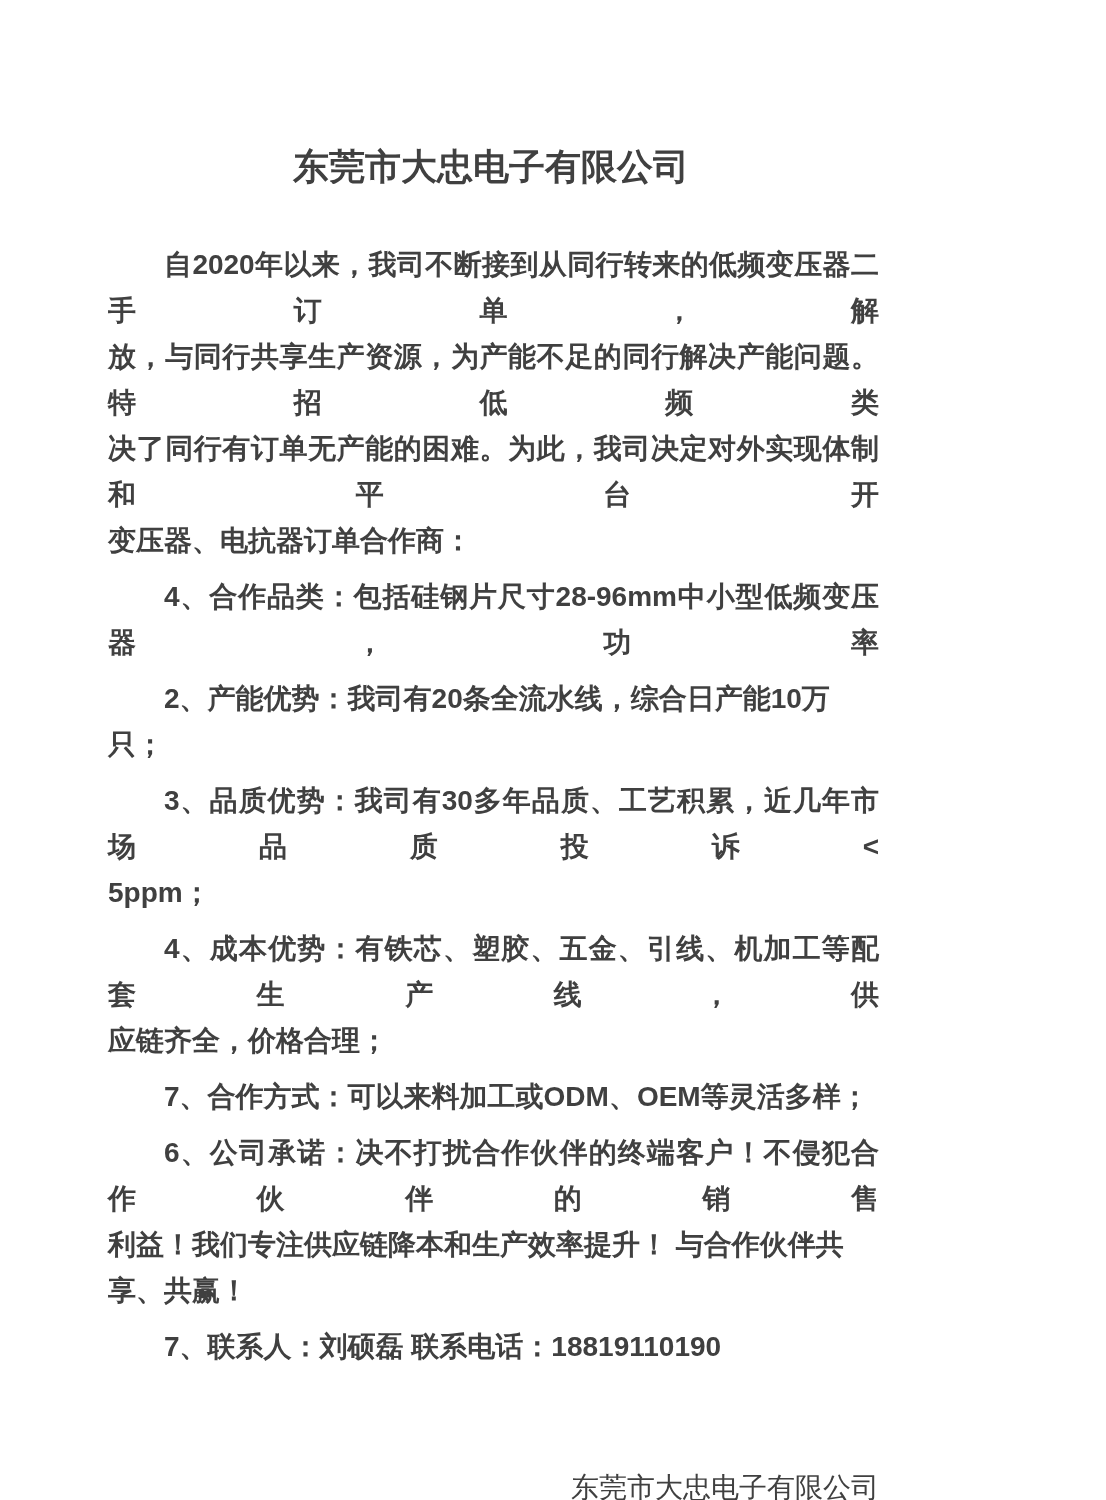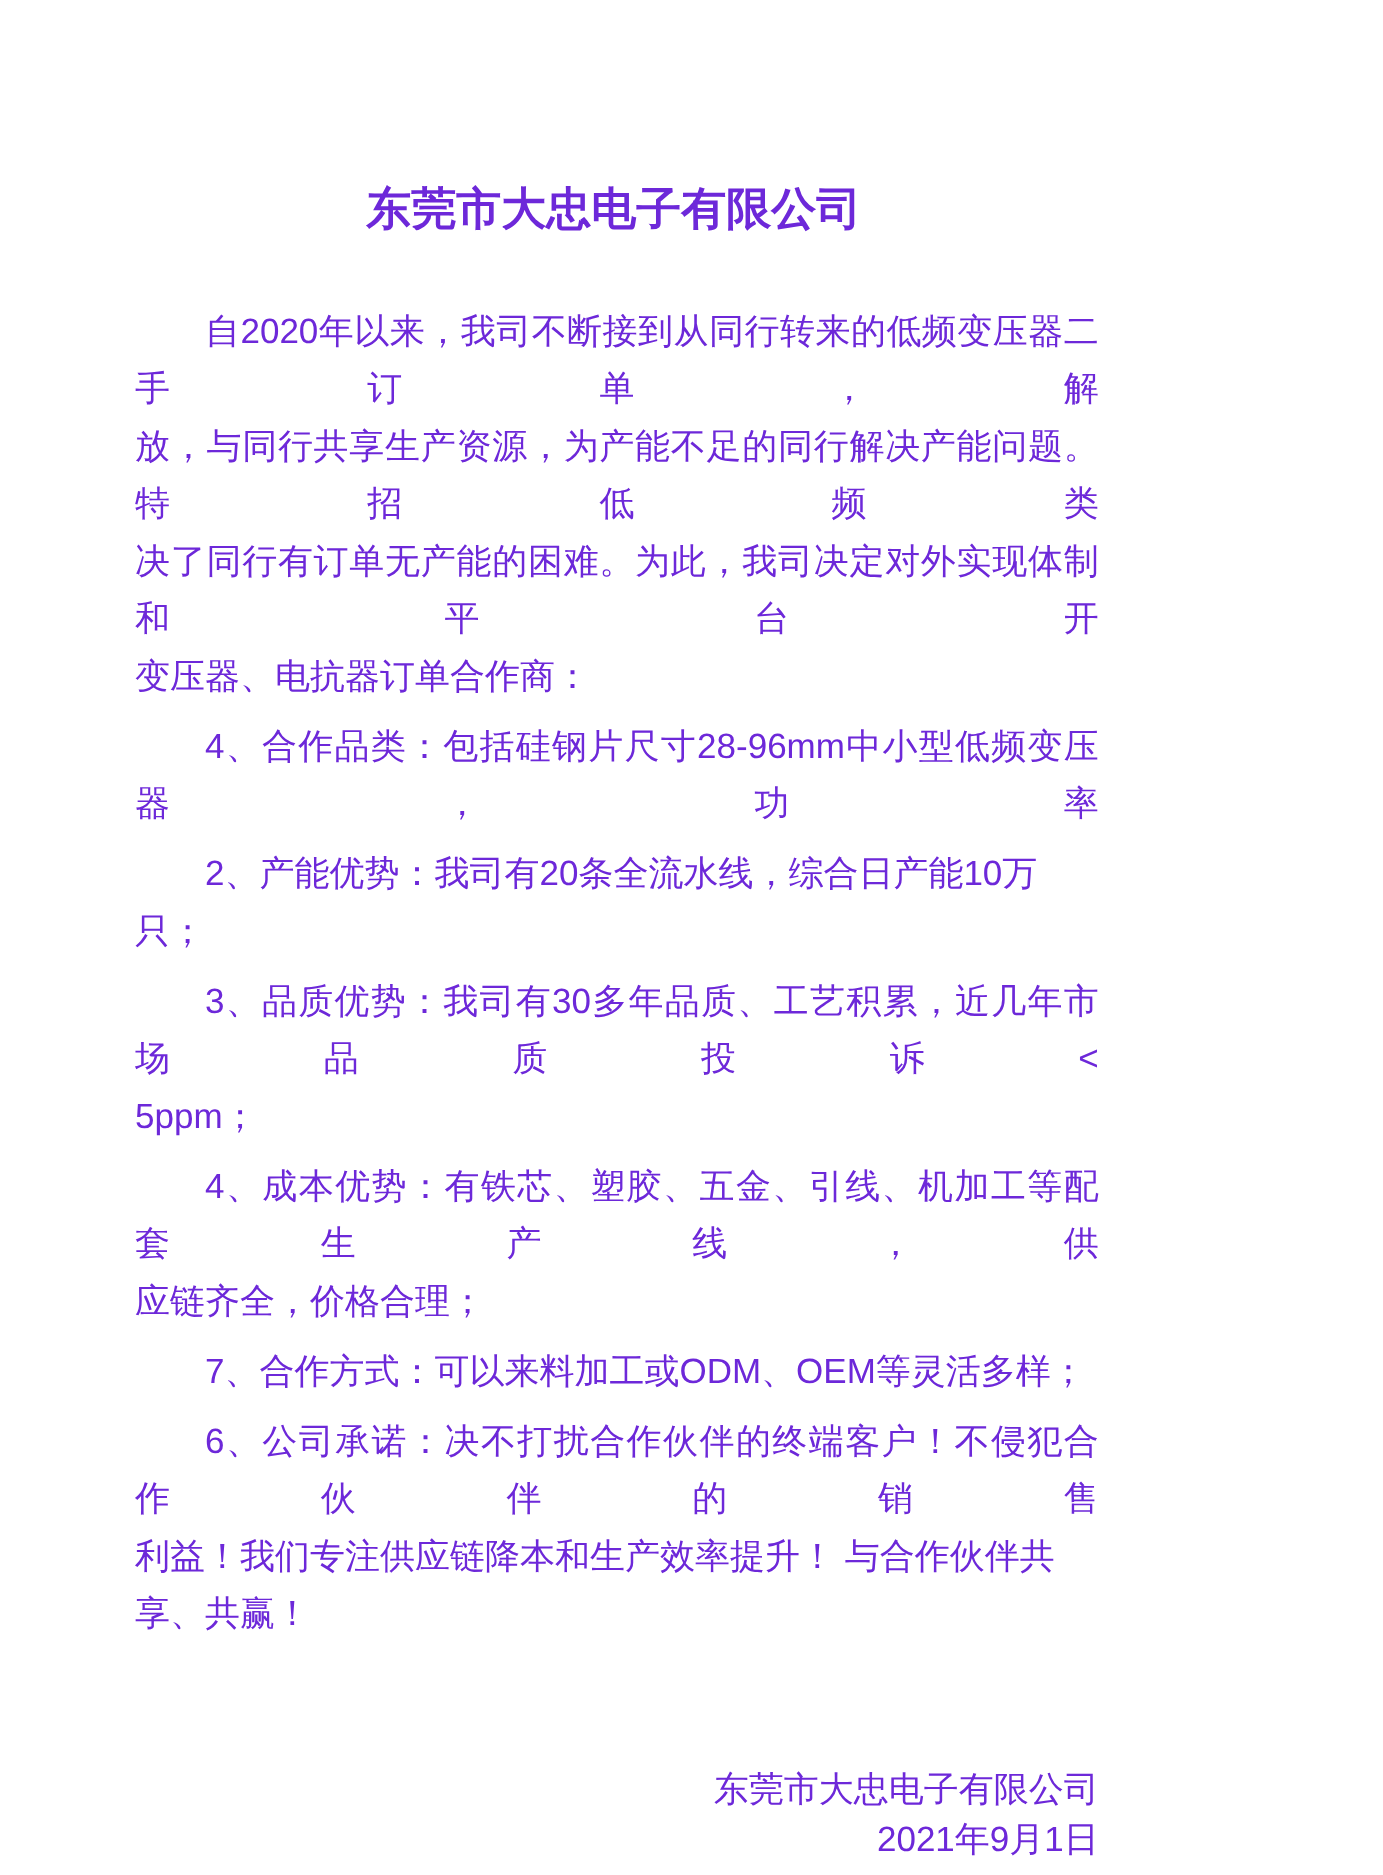--- a/index.html
+++ b/index.html
@@ -8,35 +8,35 @@
     height: 1500px;
     background: #ffffff;
     font-family: "Liberation Sans", sans-serif;
   }
   .page {
     position: relative;
     width: 982px;
     height: 1500px;
     background: #ffffff;
     overflow: hidden;
-    color: #6d28d9;
+    color: #404040;
   }
   .title-block {
     padding-top: 134px;
     text-align: center;
     font-weight: 700;
     font-size: 36px;
     line-height: 66px;
     letter-spacing: 0;
   }
   .content {
     margin: 42px 103px 0 108px;
     font-size: 28px;
     line-height: 46px;
-    font-weight: 400;
+    font-weight: 700;
   }
   .para { margin: 0 0 10px 0; }
   .line { text-align: left; }
   .line.just {
     text-align: justify;
     text-align-last: justify;
   }
   .line.first { text-indent: 2em; }
   .signature {
     margin: 98px 103px 0 0;
@@ -76,20 +76,23 @@
         <div class="line first just">4、成本优势：有铁芯、塑胶、五金、引线、机加工等配套生产线，供</div>
         <div class="line">应链齐全，价格合理；</div>
       </div>
       <div class="para">
         <div class="line first">7、合作方式：可以来料加工或ODM、OEM等灵活多样；</div>
       </div>
       <div class="para">
         <div class="line first just">6、公司承诺：决不打扰合作伙伴的终端客户！不侵犯合作伙伴的销售</div>
         <div class="line">利益！我们专注供应链降本和生产效率提升！ 与合作伙伴共享、共赢！</div>
       </div>
+      <div class="para">
+        <div class="line first">7、联系人：刘硕磊 联系电话：18819110190</div>
+      </div>
     </div>
 
   <div class="signature">
     <div>东莞市大忠电子有限公司</div>
     <div>2021年9月1日</div>
   </div>
 
 </div>
 
 </body></html>

